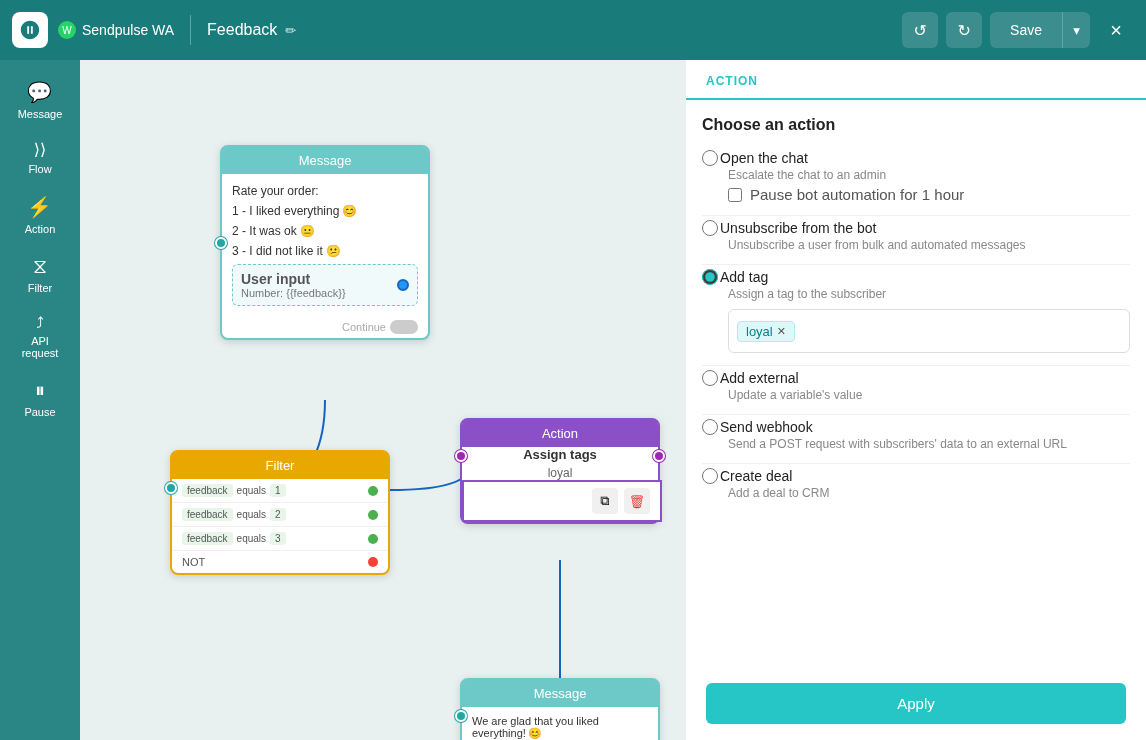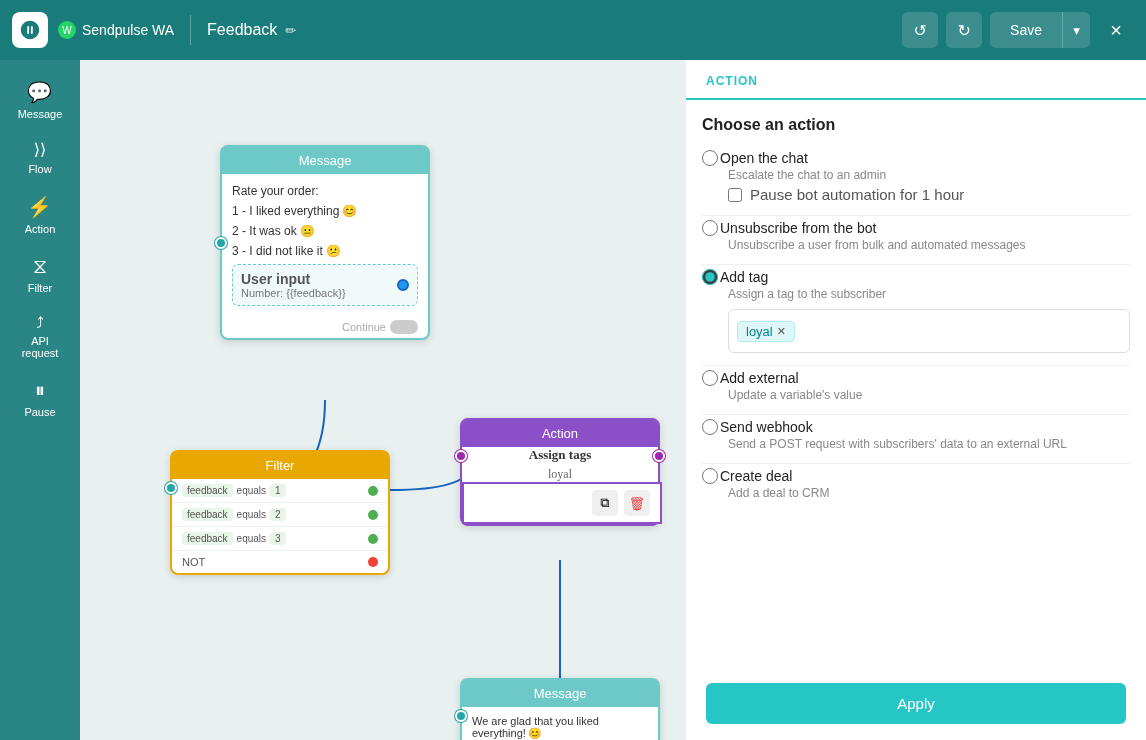--- a/index.html
+++ b/index.html
@@ -199,21 +199,20 @@
       text-align: center;
       padding: 6px;
       font-size: 13px;
       font-weight: 500;
       border-radius: 5px 5px 0 0;
     }
     .action-node .node-body {
       text-align: center;
       font-size: 13px;
       color: #333;
-      font-family: Liberation Serif, serif;
     }
     .node-icon-btn {
       width: 26px; height: 26px;
       background: #f0f0f0; border: none; border-radius: 4px;
       cursor: pointer; display: flex; align-items: center; justify-content: center;
       font-size: 13px;
     }
 
     
     .bottom-msg-node {

